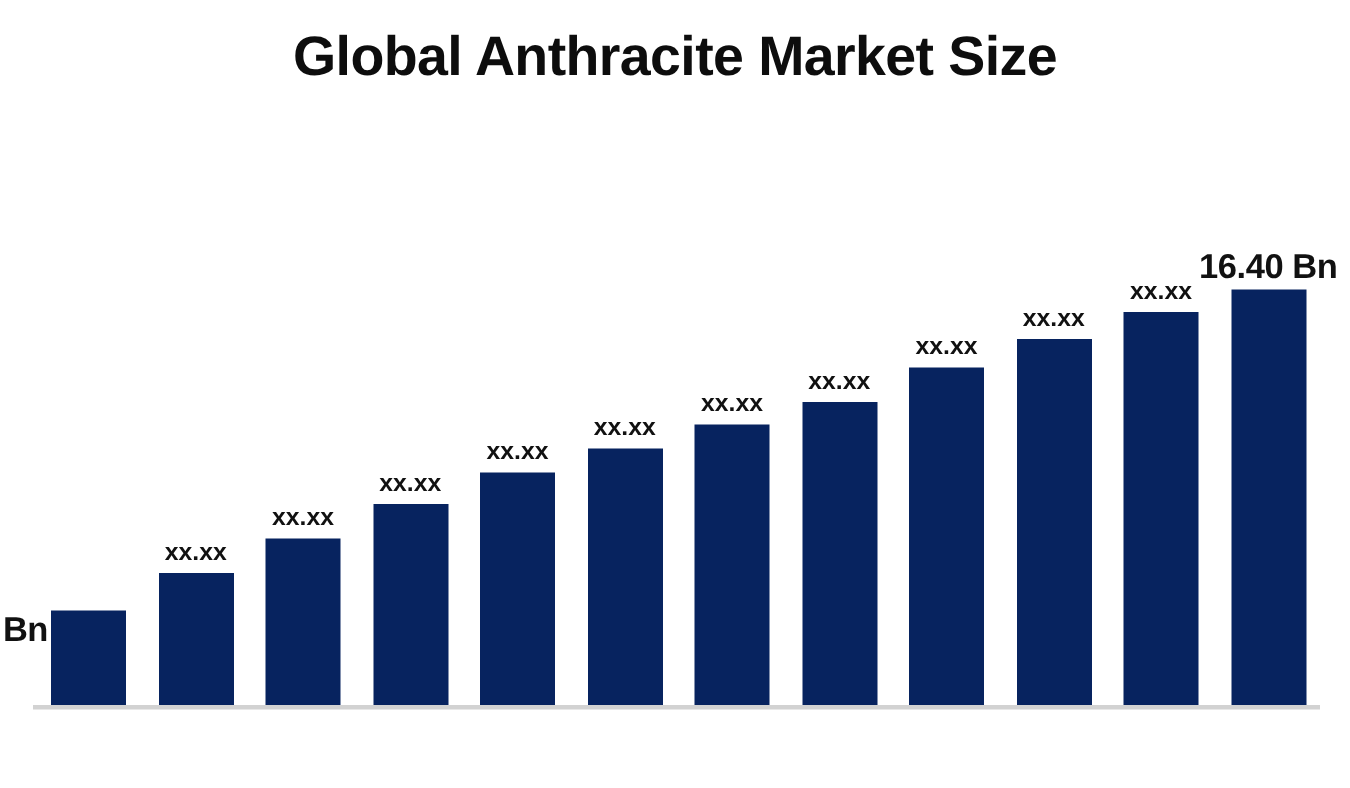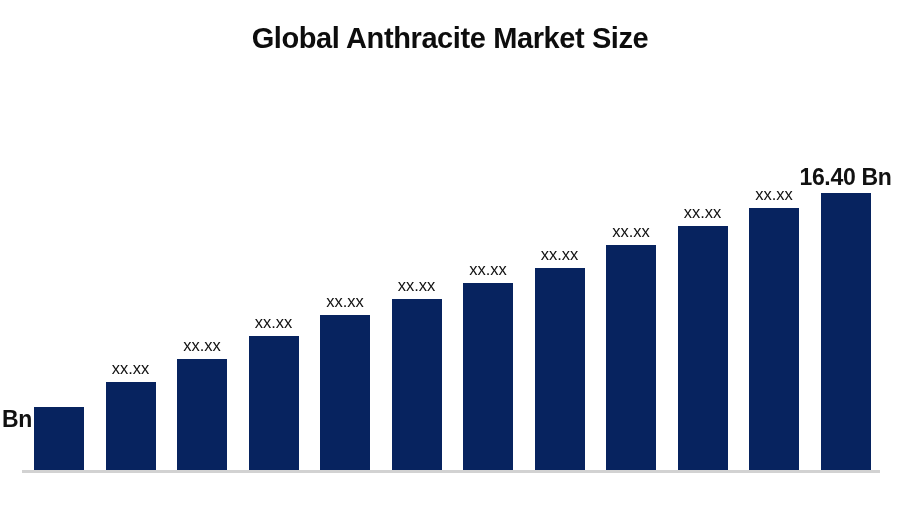--- a/index.html
+++ b/index.html
@@ -21,21 +21,21 @@
     background: #ffffff;
   }
 
   
   #chart-title {
     position: absolute;
     top: 18px;
     left: 0;
     width: 900px;
     text-align: center;
-    font-size: 29px;
+    font-size: 37px;
     font-weight: bold;
     letter-spacing: -0.4px;
     color: #0d0d0d;
     line-height: 40px;
     white-space: nowrap;
   }
 
   
   #plot-area {
     position: absolute;
@@ -66,21 +66,21 @@
     background: #07235f;
     bottom: 55px; 
   }
 
   .bar-value-label {
     position: absolute;
     width: 140px;
     left: -45px;
     text-align: center;
     font-size: 16.5px;
-    font-weight: normal;
+    font-weight: bold;
     color: #111111;
     line-height: 20px;
     white-space: nowrap;
   }
   .bar-value-label.highlight {
     font-size: 23px;
     font-weight: bold;
     letter-spacing: -0.3px;
   }
   

